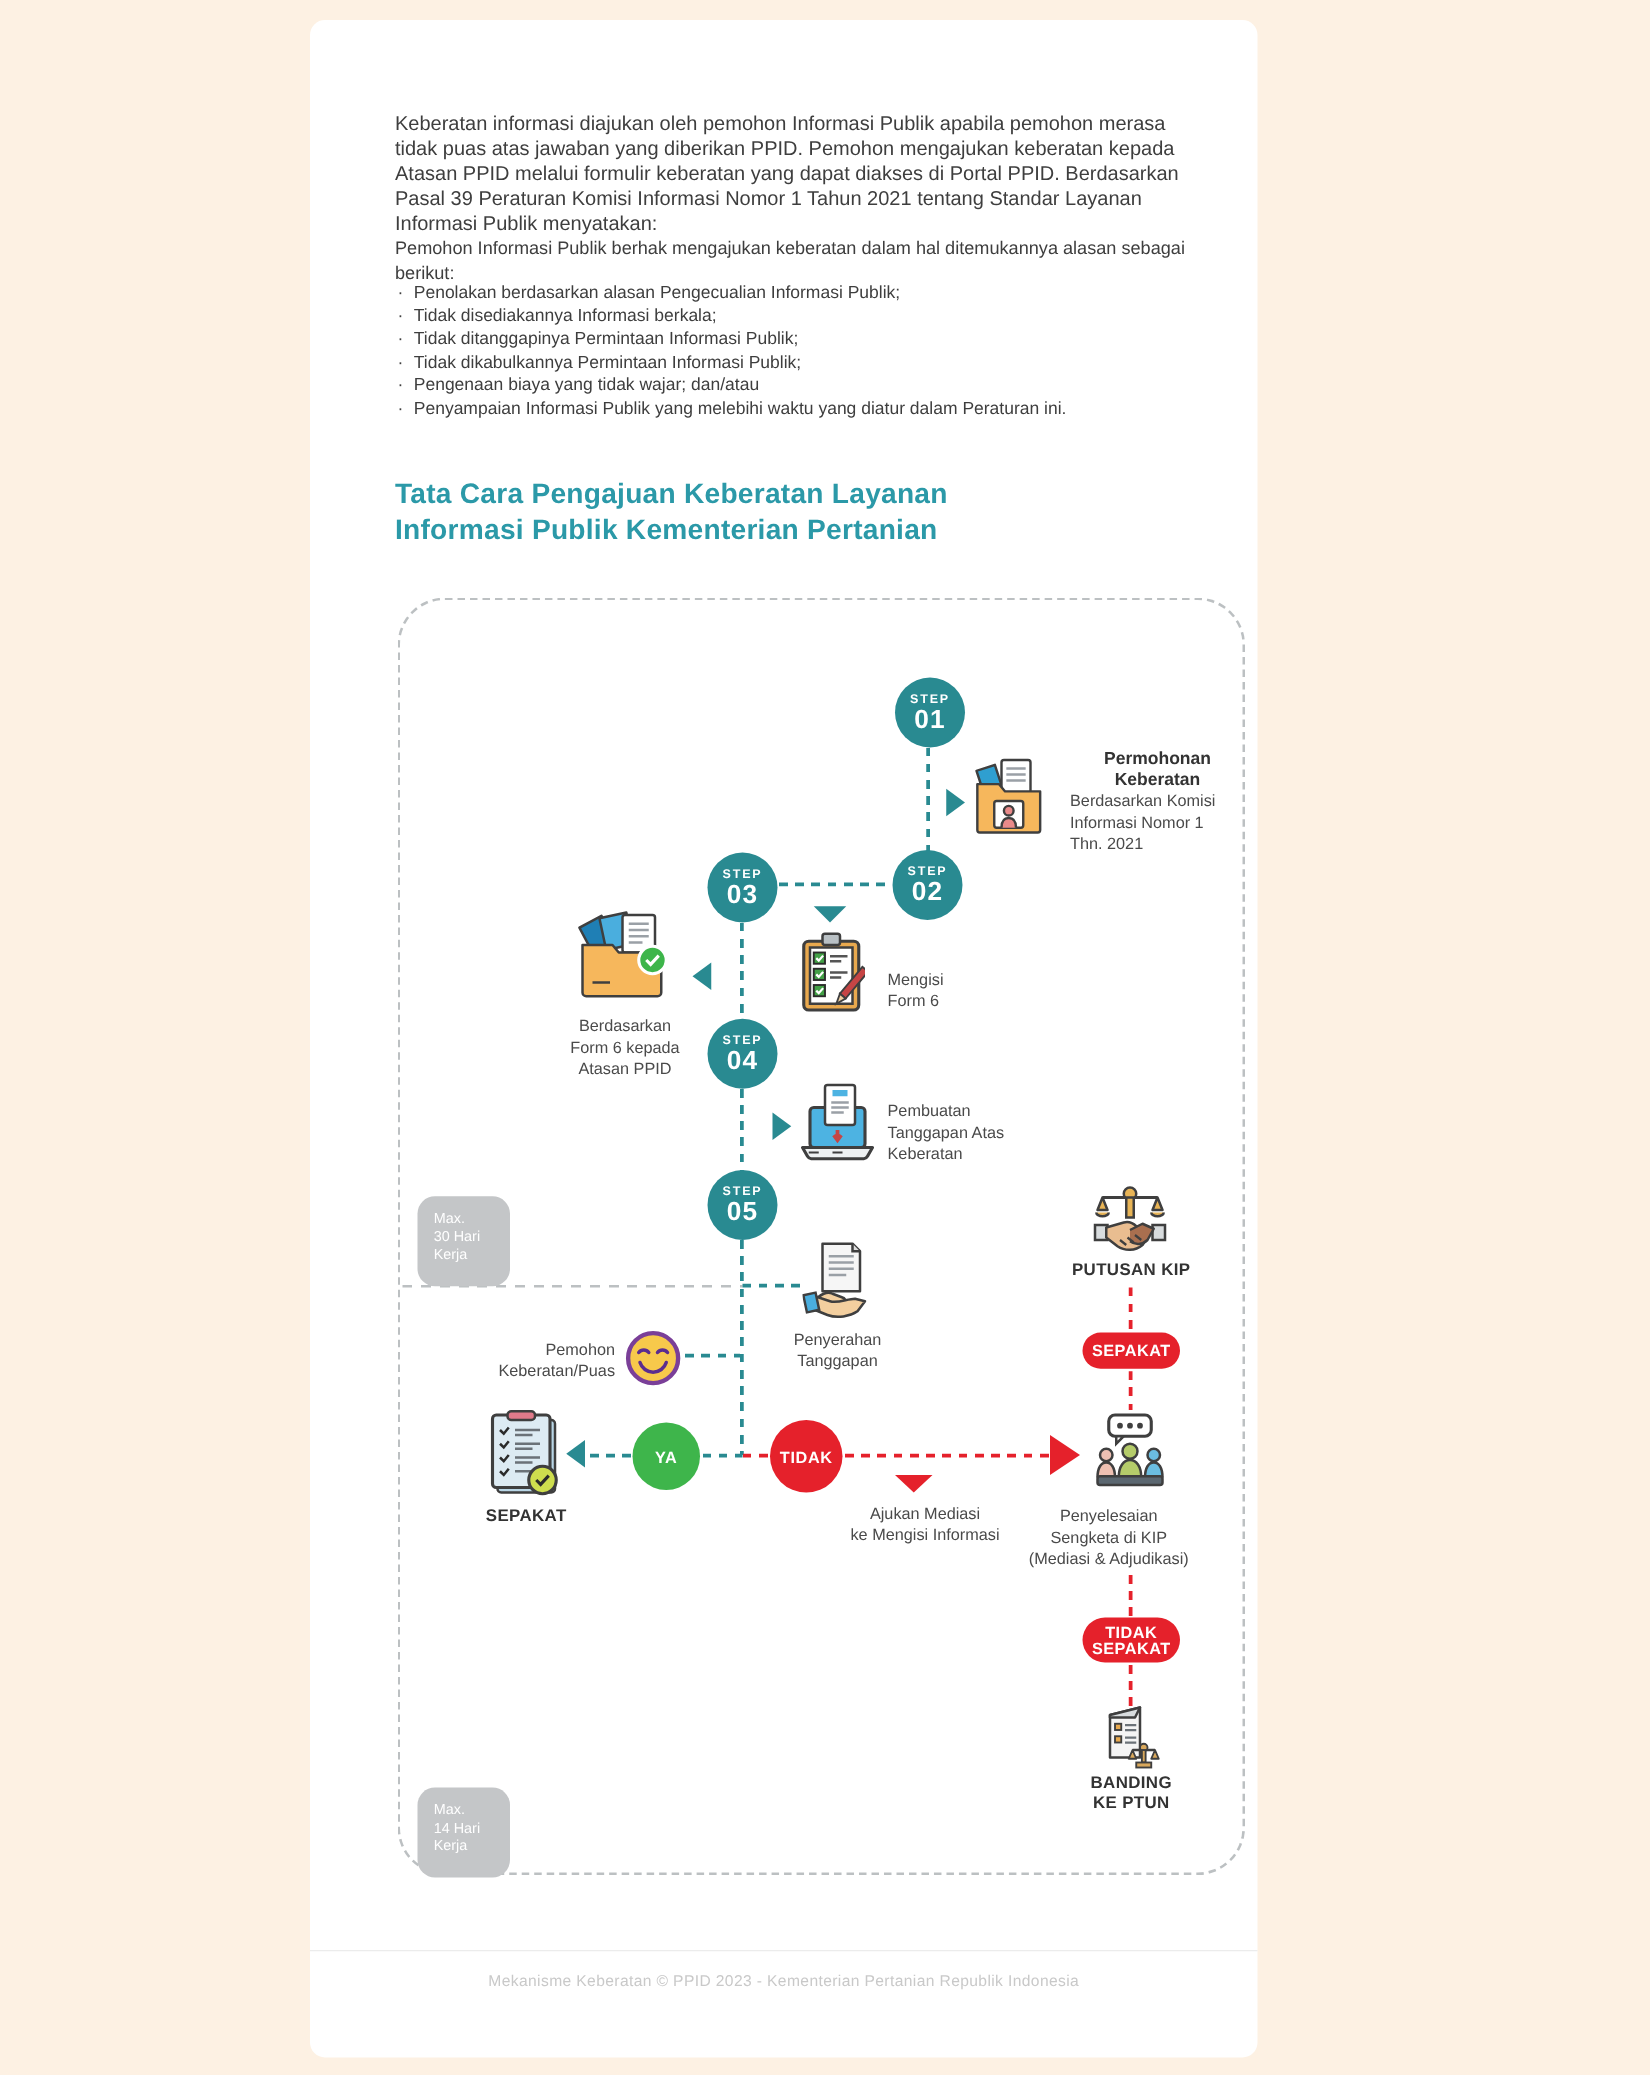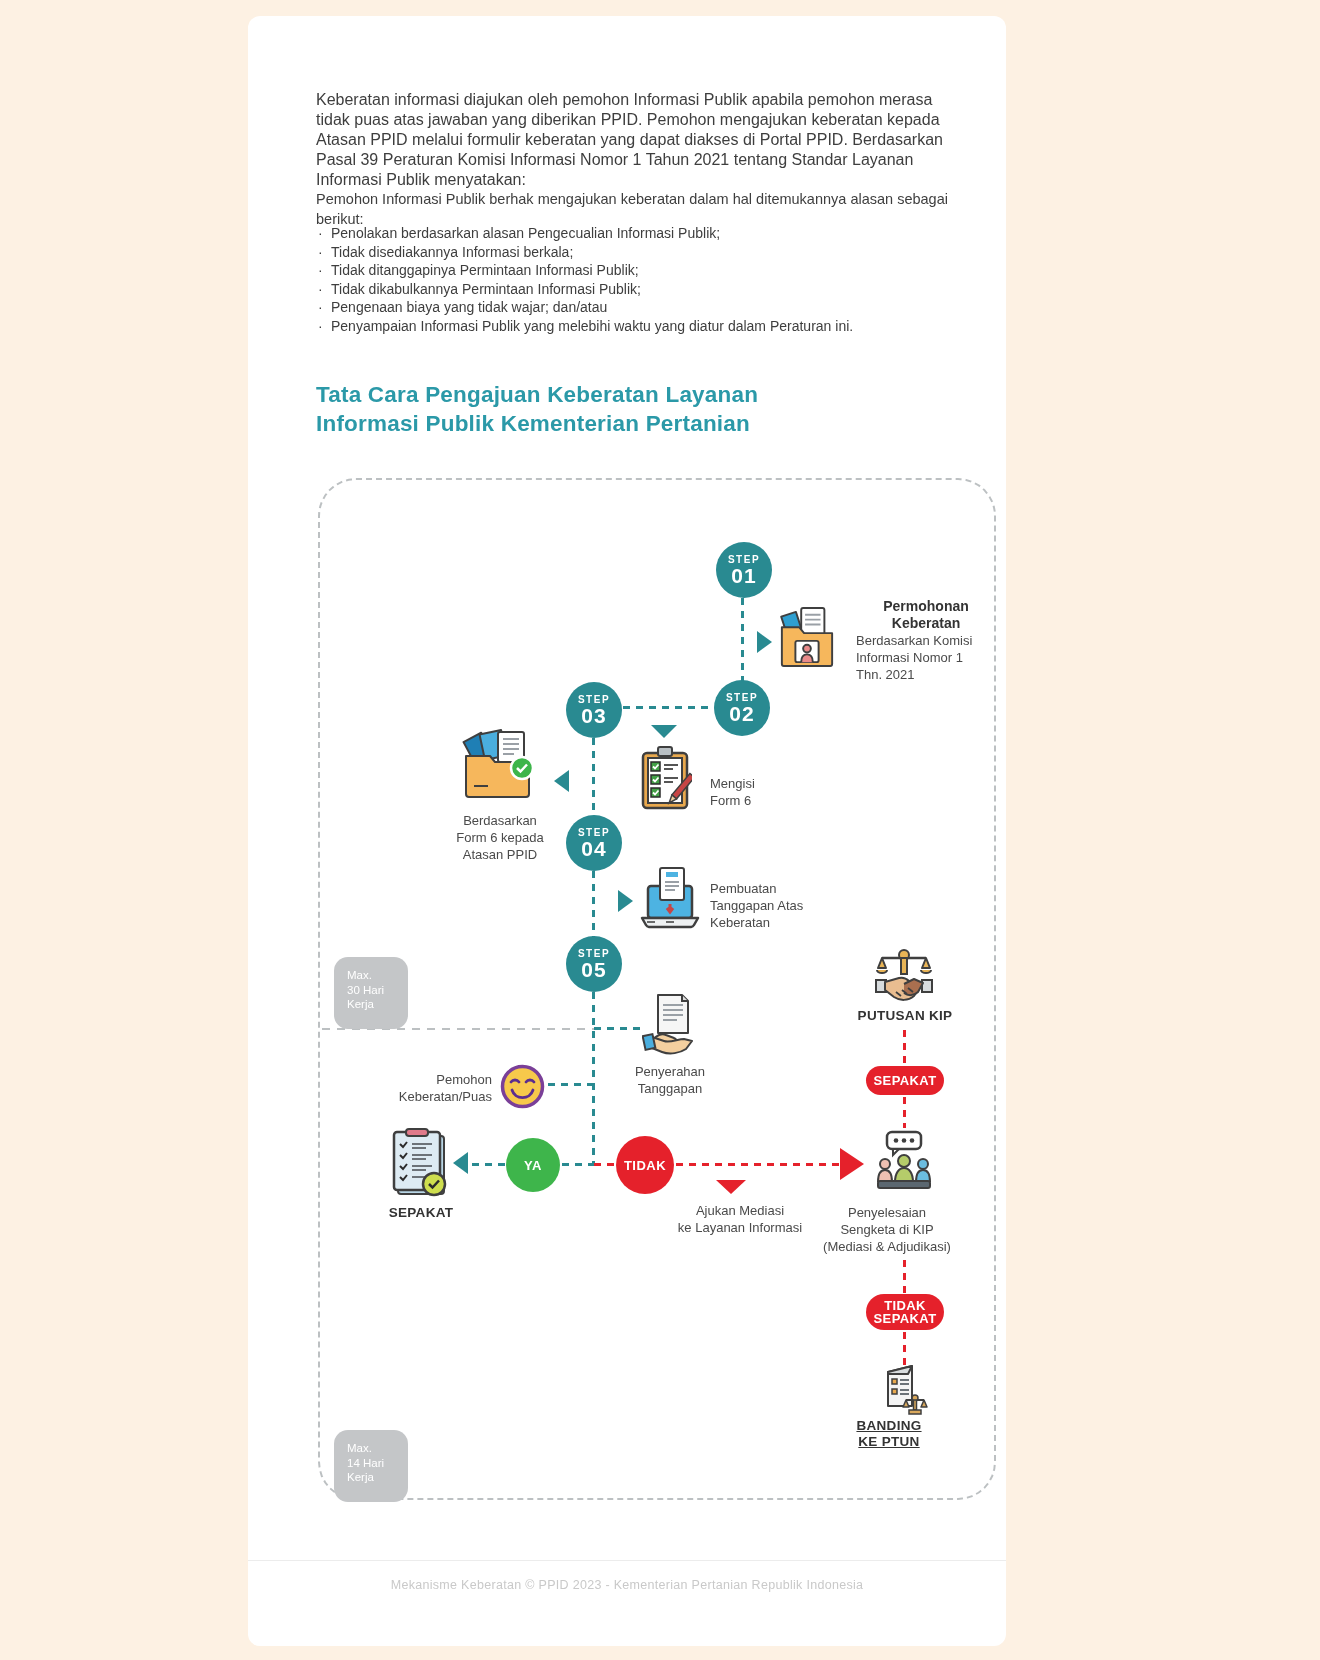--- a/index.html
+++ b/index.html
@@ -294,21 +294,21 @@
         <path d="M43 56l3.5 3.5 6.5-7" stroke="#2b2b2b" stroke-width="2.5" fill="none"></path>
       </svg>
     </span>
     <div class="blbl" style="left:56px;top:725px;width:90px;">SEPAKAT</div>
 
     <div class="decision green" style="left:186px;top:658px;">YA</div>
     <div class="decision red" style="left:296px;top:656px;">TIDAK</div>
 
     <div class="lbl center" style="left:350px;top:722px;width:140px;">
       <span style="display:block;">Ajukan Mediasi</span>
-      <span style="display:block;">ke Layanan Informasi</span>
+      <span style="display:block;">ke Mengisi Informasi</span>
     </div>
 
     <span class="abs" style="left:554px;top:468px;">
       <svg width="60" height="58" viewBox="0 0 60 58">
         <path d="M8 10h44" stroke="#3f3f3f" stroke-width="2.5"></path>
         <circle cx="30" cy="7" r="5" fill="#e8b456" stroke="#3f3f3f" stroke-width="2"></circle>
         <rect x="27" y="10" width="6" height="16" fill="#e8b456" stroke="#3f3f3f" stroke-width="2"></rect>
         <path d="M8 10l-4 10h8z" fill="#e8b456" stroke="#3f3f3f" stroke-width="2" stroke-linejoin="round"></path>
         <path d="M52 10l-4 10h8z" fill="#e8b456" stroke="#3f3f3f" stroke-width="2" stroke-linejoin="round"></path>
         <path d="M3 22a5 3 0 0 0 10 0" fill="#e8b456" stroke="#3f3f3f" stroke-width="2"></path>
@@ -360,21 +360,21 @@
         <rect x="16" y="15" width="5" height="5" fill="#e8a94e" stroke="#3f3f3f" stroke-width="1.5"></rect>
         <rect x="16" y="25" width="5" height="5" fill="#e8a94e" stroke="#3f3f3f" stroke-width="1.5"></rect>
         <path d="M24 16h9M24 20h9M24 26h9M24 30h9" stroke="#6b7278" stroke-width="1.8" fill="none"></path>
         <path d="M30 36h18" stroke="#3f3f3f" stroke-width="2"></path>
         <circle cx="39" cy="34" r="3" fill="#d9a85c" stroke="#3f3f3f" stroke-width="1.5"></circle>
         <rect x="37.5" y="36" width="3" height="10" fill="#d9a85c" stroke="#3f3f3f" stroke-width="1.5"></rect>
         <path d="M30 36l-3 7h6zM48 36l-3 7h6z" fill="#d9a85c" stroke="#3f3f3f" stroke-width="1.5" stroke-linejoin="round"></path>
         <rect x="33" y="46" width="12" height="4" fill="#d9a85c" stroke="#3f3f3f" stroke-width="1.5"></rect>
       </svg>
     </span>
-    <div class="blbl" style="left:504px;top:938px;width:130px;text-decoration:underline;">
+    <div class="blbl" style="left:520px;top:938px;width:130px;">
       <span style="display:block;">BANDING</span>
       <span style="display:block;">KE PTUN</span>
     </div>
 
   </div>
 
   <div class="footer-line"></div>
   <div class="footer-text">Mekanisme Keberatan © PPID 2023 - Kementerian Pertanian Republik Indonesia</div>
 
 </div>

